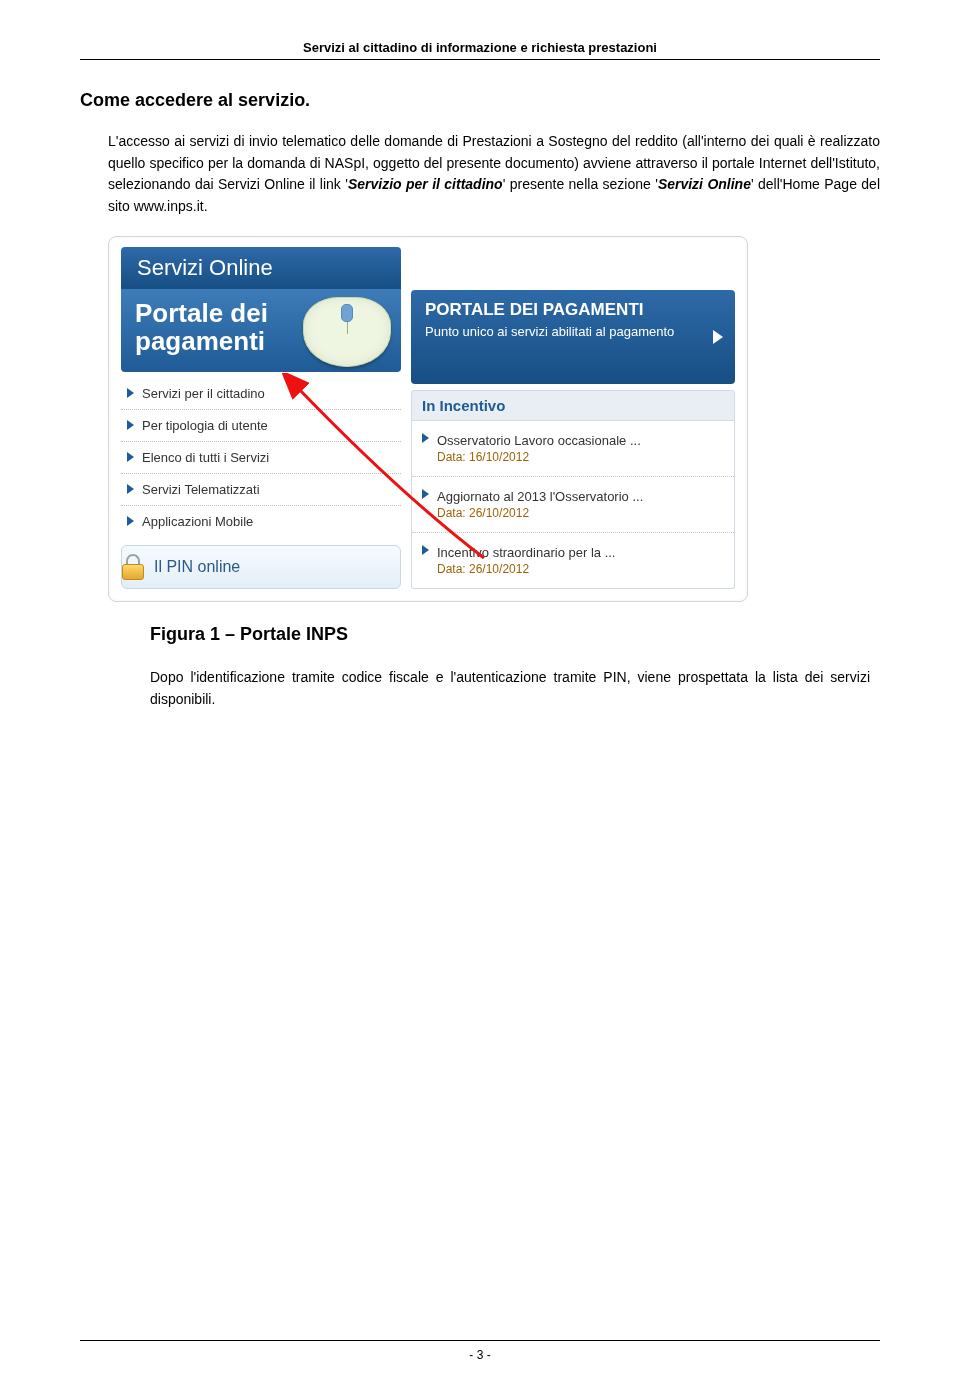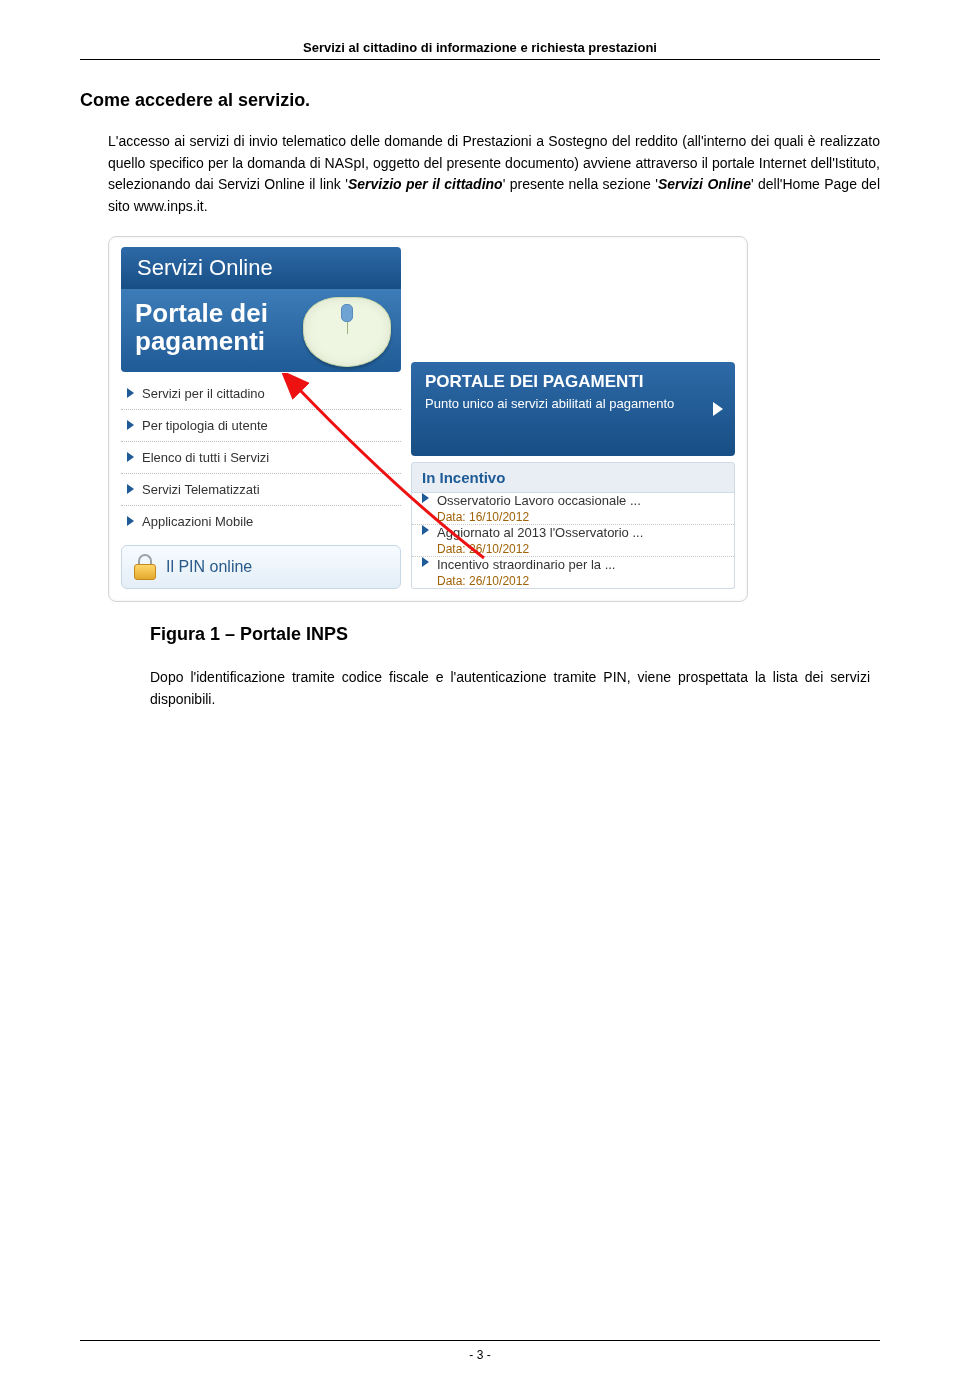--- a/index.html
+++ b/index.html
@@ -130,21 +130,21 @@
   }
 
   .pin-box {
     margin-top: 8px;
     display: flex;
     align-items: center;
     gap: 10px;
     background: linear-gradient(#f6fbff, #e4eef7);
     border: 1px solid #c6d7e6;
     border-radius: 6px;
-    padding: 8px 12px;
+    padding: 8px 0;
     font-size: 16px;
     color: #2a5a88;
   }
   .lock-icon {
     width: 22px; height: 26px; position: relative;
   }
   .lock-icon .body {
     position: absolute; bottom: 0; left: 0; right: 0; height: 16px;
     background: linear-gradient(#ffd76a, #e3a92e);
     border-radius: 3px;
@@ -183,21 +183,21 @@
     margin-top: 6px;
     border: 1px solid #d1dbe5;
     border-radius: 3px 3px 0 0;
   }
   .ev-list {
     border: 1px solid #d1dbe5;
     border-top: none;
     border-radius: 0 0 3px 3px;
   }
   .ev-item {
-    padding: 0 10px;
+    padding: 12px 10px;
     border-bottom: 1px dotted #c8c8c8;
     display: flex;
     gap: 8px;
   }
   .ev-item:last-child { border-bottom: none; }
   .ev-text { font-size: 13px; color: #333; }
   .ev-date { font-size: 12px; color: #a16207; margin-top: 2px; }
 
   
   .red-arrow {

